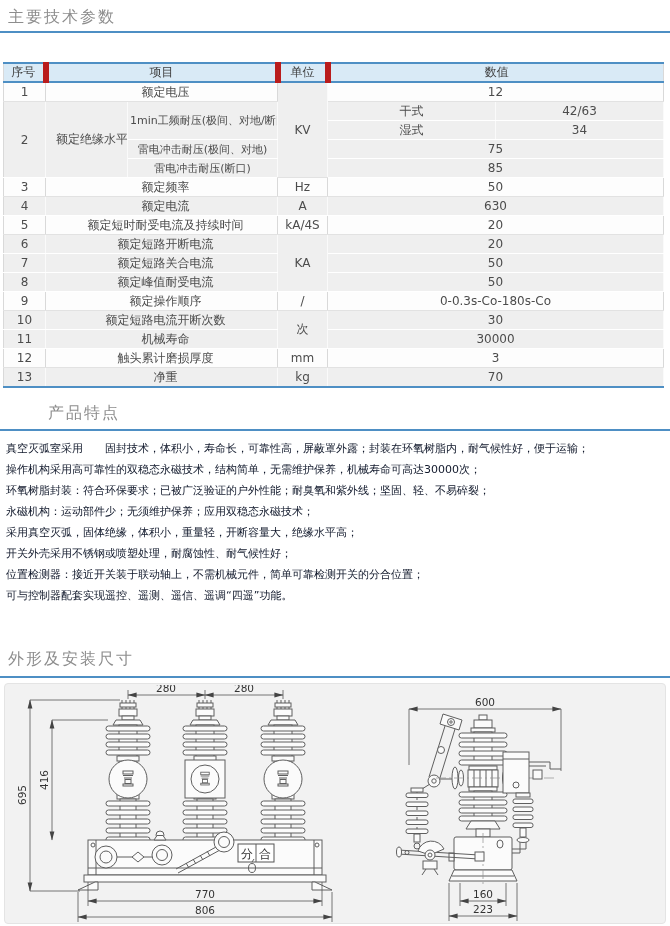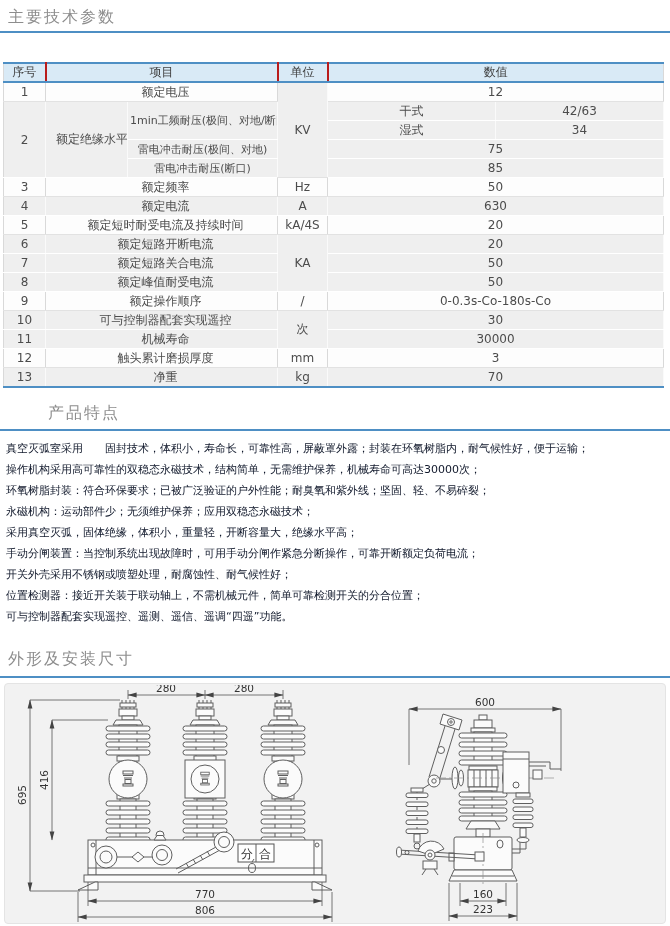--- a/index.html
+++ b/index.html
@@ -21,21 +21,21 @@
   
   #tech-table-wrap{position:absolute;top:62px;left:3px;width:662px;}
   table.tech{
     border-collapse:collapse;table-layout:fixed;width:660px;
     font-size:12px;color:#4c4c4c;
     border-left:1px solid #d9d9d9;border-right:1px solid #d9d9d9;
   }
   table.tech thead th{
     background:#d9eaf6;font-weight:normal;color:#3f3f3f;
     border-top:2px solid #4e8fc4;border-bottom:2px solid #4e8fc4;
-    border-right:2px solid #b91c1c;height:17px;font-size:12px;padding:0;
+    border-right:6px solid #b91c1c;height:17px;font-size:12px;padding:0;
   }
   table.tech thead th:last-child{border-right:none;}
   table.tech td{
     height:18px;padding:0 2px;text-align:center;
     border-right:1px solid #d9d9d9;border-bottom:1px solid #e2e2e2;
     overflow:hidden;white-space:nowrap;
   }
   table.tech tr.band-w td{background:#fdfdfd;}
   table.tech tr.band-g td{background:#efefef;border-bottom-color:#ffffff;border-right-color:#fafafa;}
   table.tech td.cell-g{background:#efefef !important;border-right-color:#fafafa;}
@@ -148,21 +148,21 @@
             <td colspan="2">50</td>
           </tr>
           <tr class="band-w">
             <td>9</td>
             <td colspan="2" class="item">额定操作顺序</td>
             <td>/</td>
             <td colspan="2">0-0.3s-Co-180s-Co</td>
           </tr>
           <tr class="band-g">
             <td>10</td>
-            <td colspan="2" class="item">可与控制器配套实现遥控</td>
+            <td colspan="2" class="item">额定短路电流开断次数</td>
             <td rowspan="2">次</td>
             <td colspan="2">30</td>
           </tr>
           <tr class="band-g">
             <td>11</td>
             <td colspan="2" class="item">机械寿命</td>
             <td colspan="2">30000</td>
           </tr>
           <tr class="band-w">
             <td>12</td>
@@ -181,21 +181,20 @@
   </div>
 
   <h2 class="section-title" style="top:403px;margin-left:40px;">产品特点</h2>
   <div class="blue-rule" style="top:429px;"></div>
   <div id="features-list">
       <div class="feat">真空灭弧室采用　　固封技术，体积小，寿命长，可靠性高，屏蔽罩外露；封装在环氧树脂内，耐气候性好，便于运输；</div>
       <div class="feat">操作机构采用高可靠性的双稳态永磁技术，结构简单，无需维护保养，机械寿命可高达30000次；</div>
       <div class="feat">环氧树脂封装：符合环保要求；已被广泛验证的户外性能；耐臭氧和紫外线；坚固、轻、不易碎裂；</div>
       <div class="feat">永磁机构：运动部件少；无须维护保养；应用双稳态永磁技术；</div>
       <div class="feat">采用真空灭弧，固体绝缘，体积小，重量轻，开断容量大，绝缘水平高；</div>
-      <div class="feat">手动分闸装置：当控制系统出现故障时，可用手动分闸作紧急分断操作，可靠开断额定负荷电流；</div>
       <div class="feat">开关外壳采用不锈钢或喷塑处理，耐腐蚀性、耐气候性好；</div>
       <div class="feat">位置检测器：接近开关装于联动轴上，不需机械元件，简单可靠检测开关的分合位置；</div>
       <div class="feat">可与控制器配套实现遥控、遥测、遥信、遥调“四遥”功能。</div>
     </div>
 
   <h2 class="section-title" style="top:649px;">外形及安装尺寸</h2>
   <div class="blue-rule" style="top:676px;"></div>
 
   <div id="drawing-panel"></div>
 

